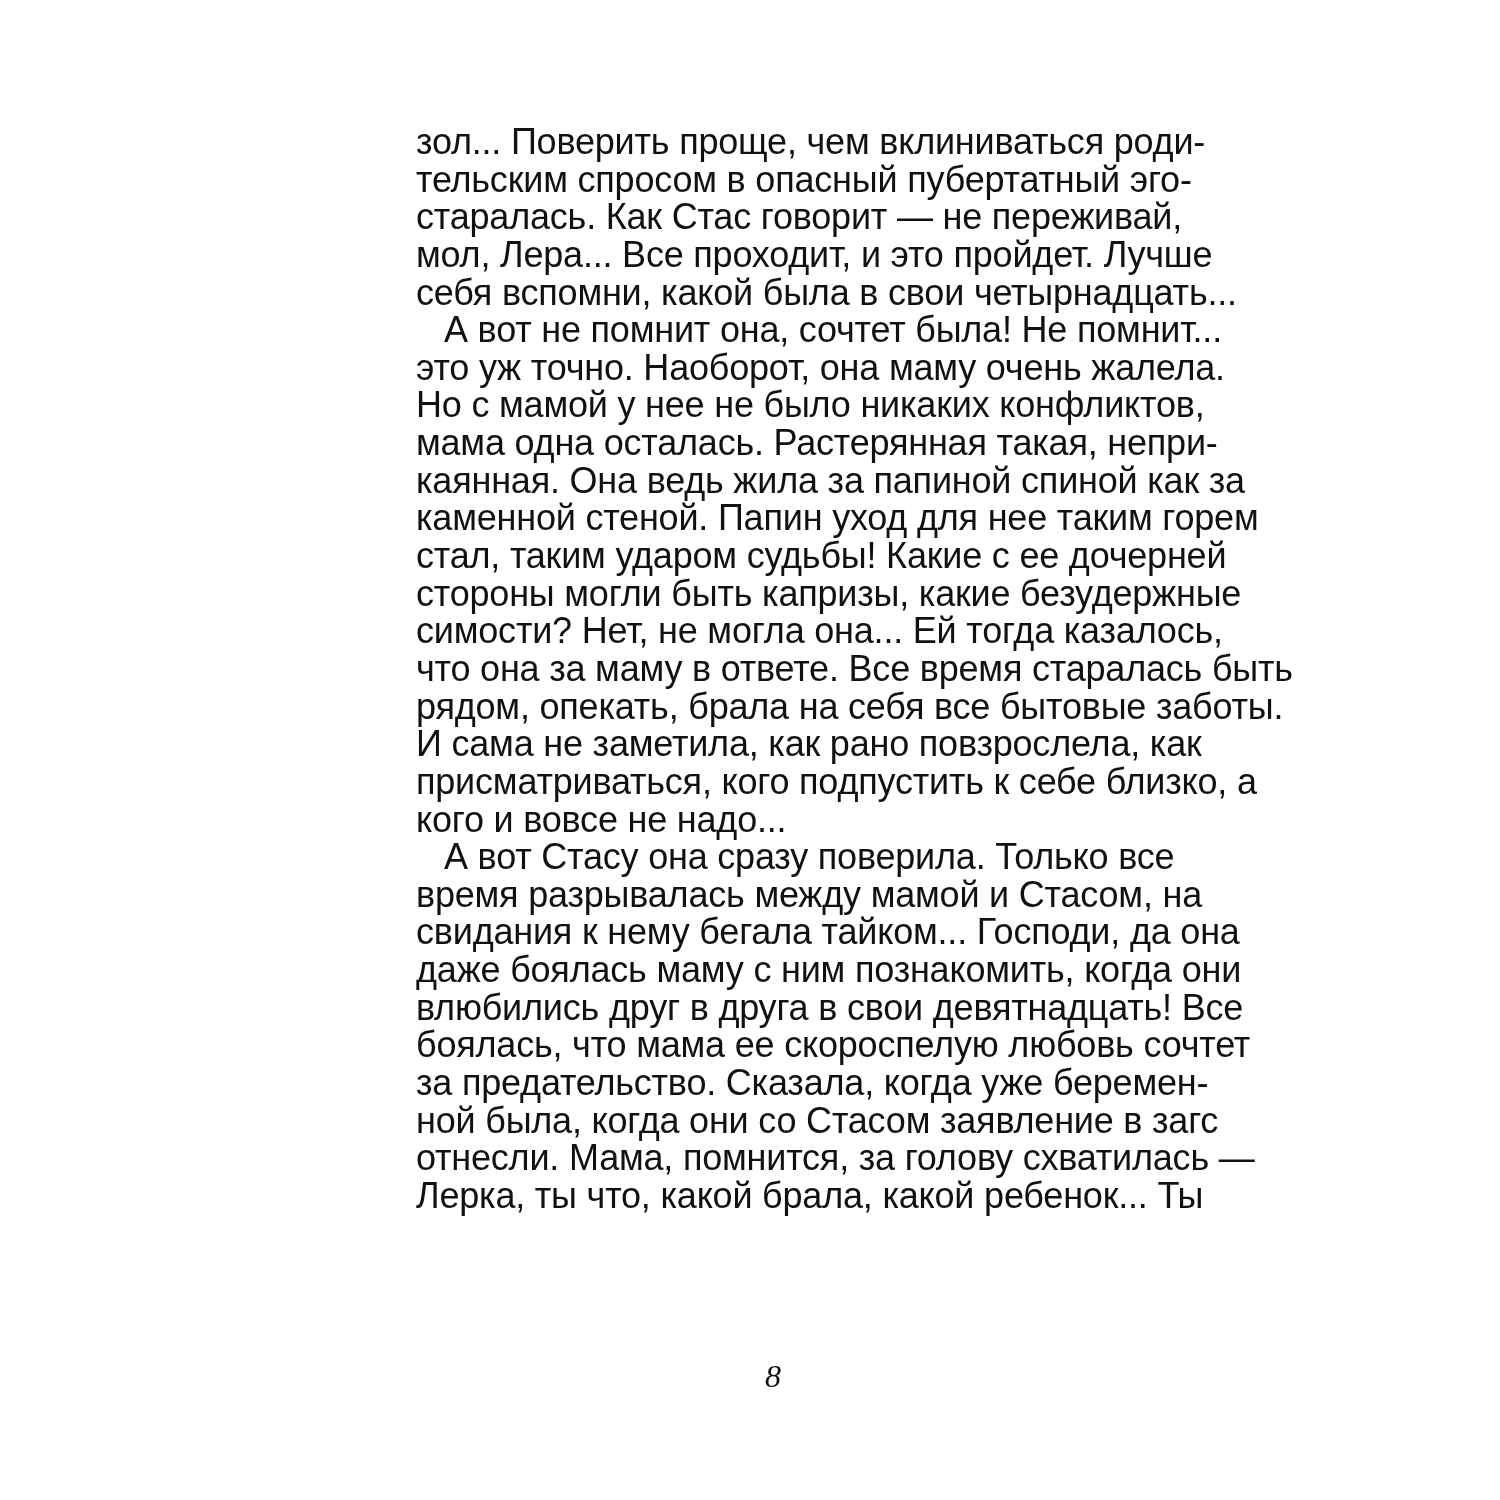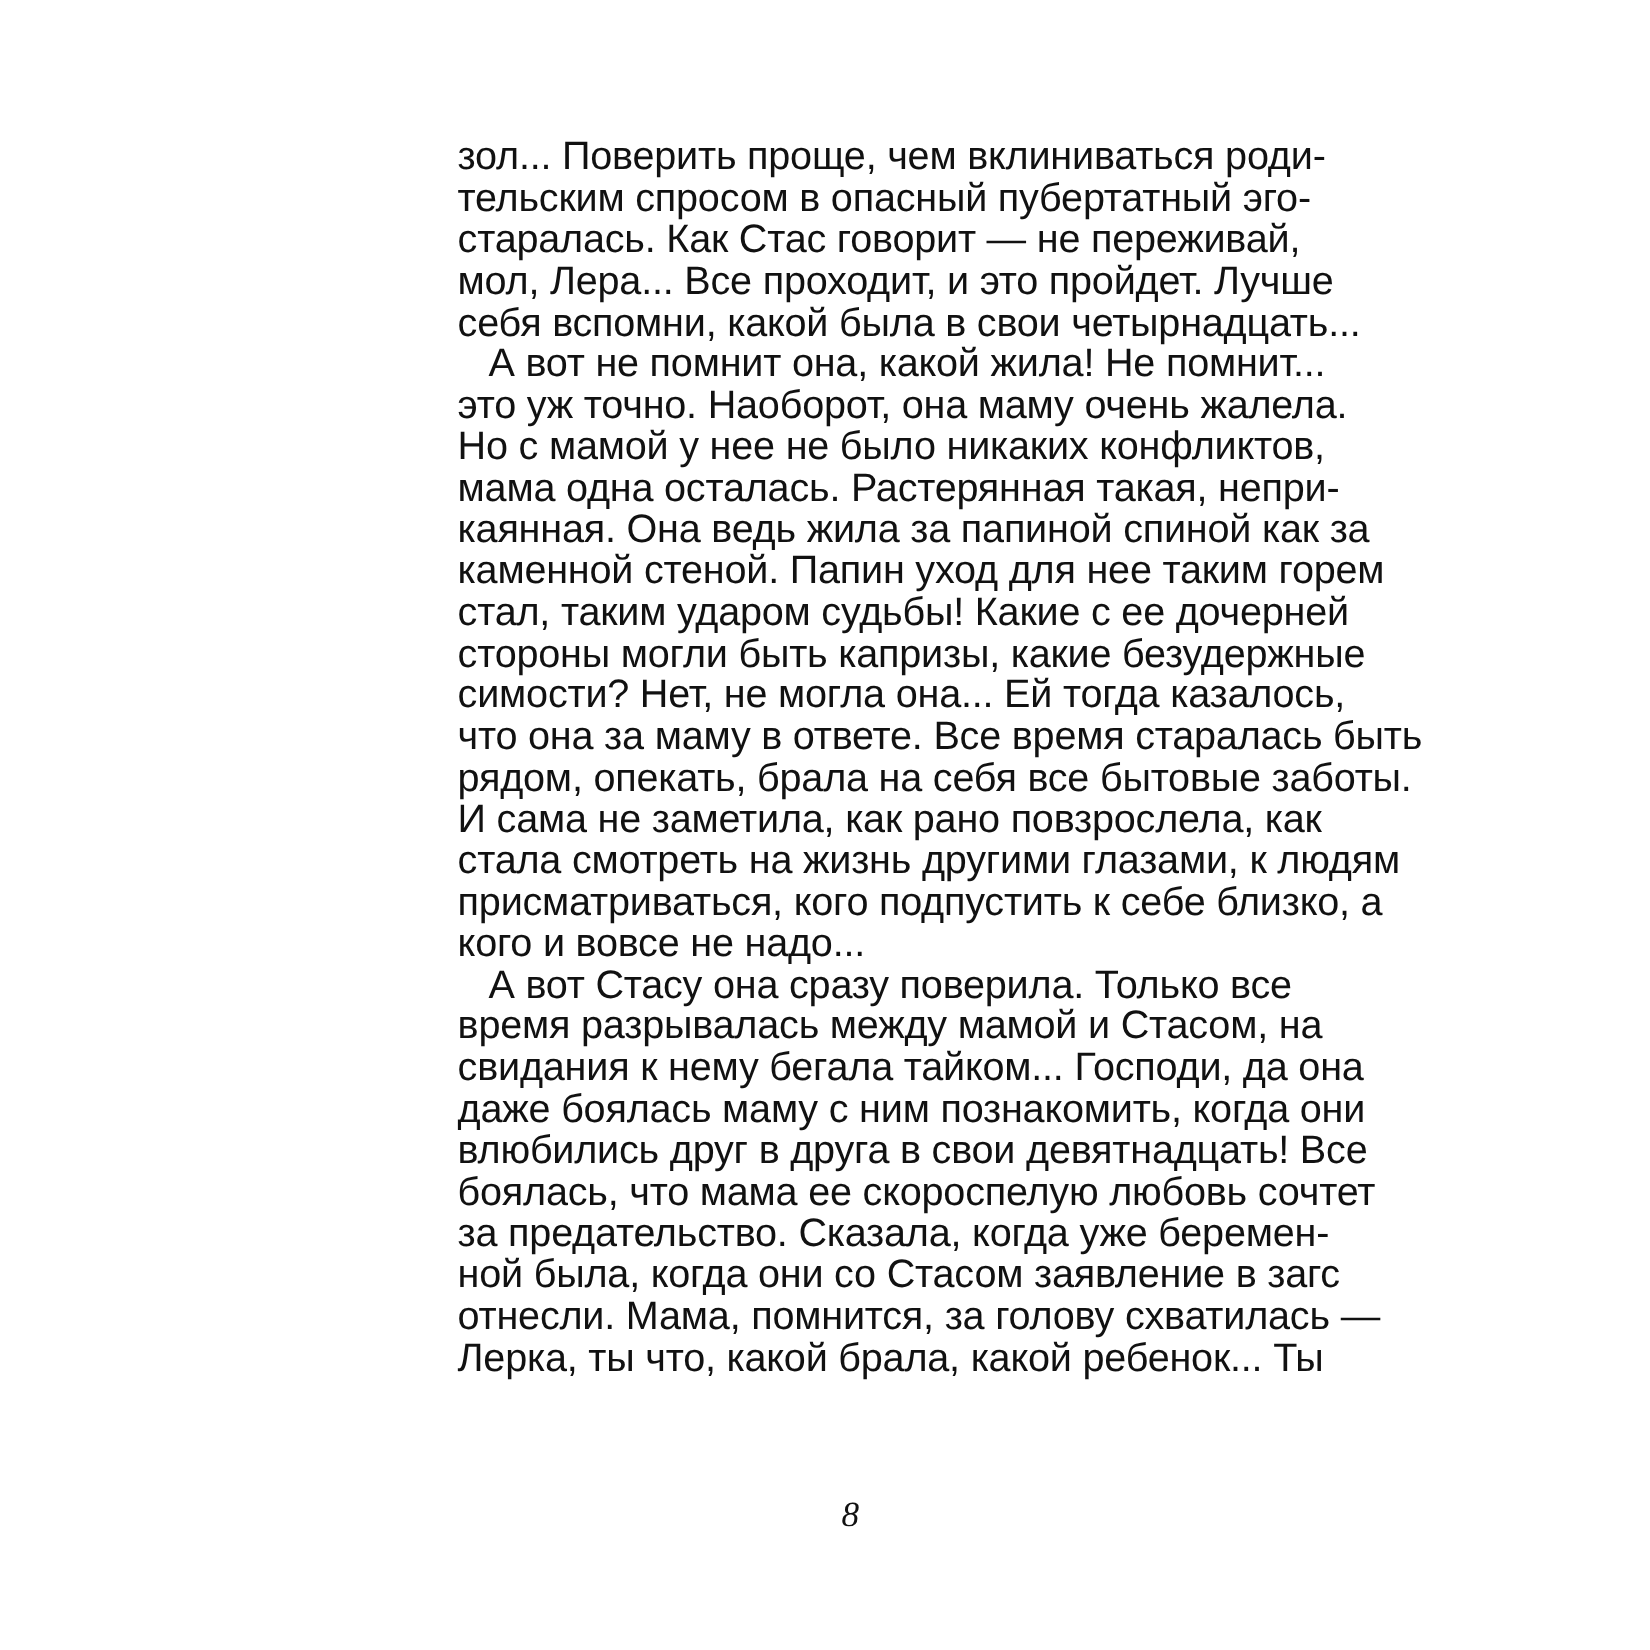--- a/index.html
+++ b/index.html
@@ -58,33 +58,32 @@
 
 <div class="page">
   <div class="para">
     <span class="line">зол... Поверить проще, чем вклиниваться роди-</span>
     <span class="line">тельским спросом в опасный пубертатный эго-</span>
     <span class="line">старалась. Как Стас говорит — не переживай,</span>
     <span class="line">мол, Лера... Все проходит, и это пройдет. Лучше</span>
     <span class="line last">себя вспомни, какой была в свои четырнадцать...</span>
   </div>
   <div class="para">
-    <span class="line indent">А вот не помнит она, какой жила! Не помнит...</span>
+    <span class="line indent">А вот не помнит она, сочтет была! Не помнит...</span>
     <span class="line">это уж точно. Наоборот, она маму очень жалела.</span>
     <span class="line">Но с мамой у нее не было никаких конфликтов,</span>
     <span class="line">мама одна осталась. Растерянная такая, непри-</span>
     <span class="line">каянная. Она ведь жила за папиной спиной как за</span>
     <span class="line">каменной стеной. Папин уход для нее таким горем</span>
     <span class="line">стал, таким ударом судьбы! Какие с ее дочерней</span>
     <span class="line">стороны могли быть капризы, какие безудержные</span>
     <span class="line">симости? Нет, не могла она... Ей тогда казалось,</span>
     <span class="line">что она за маму в ответе. Все время старалась быть</span>
     <span class="line">рядом, опекать, брала на себя все бытовые заботы.</span>
     <span class="line">И сама не заметила, как рано повзрослела, как</span>
-    <span class="line">стала смотреть на жизнь другими глазами, к людям</span>
     <span class="line">присматриваться, кого подпустить к себе близко, а</span>
     <span class="line last">кого и вовсе не надо...</span>
   </div>
   <div class="para">
     <span class="line indent">А вот Стасу она сразу поверила. Только все</span>
     <span class="line">время разрывалась между мамой и Стасом, на</span>
     <span class="line">свидания к нему бегала тайком... Господи, да она</span>
     <span class="line">даже боялась маму с ним познакомить, когда они</span>
     <span class="line">влюбились друг в друга в свои девятнадцать! Все</span>
     <span class="line">боялась, что мама ее скороспелую любовь сочтет</span>

